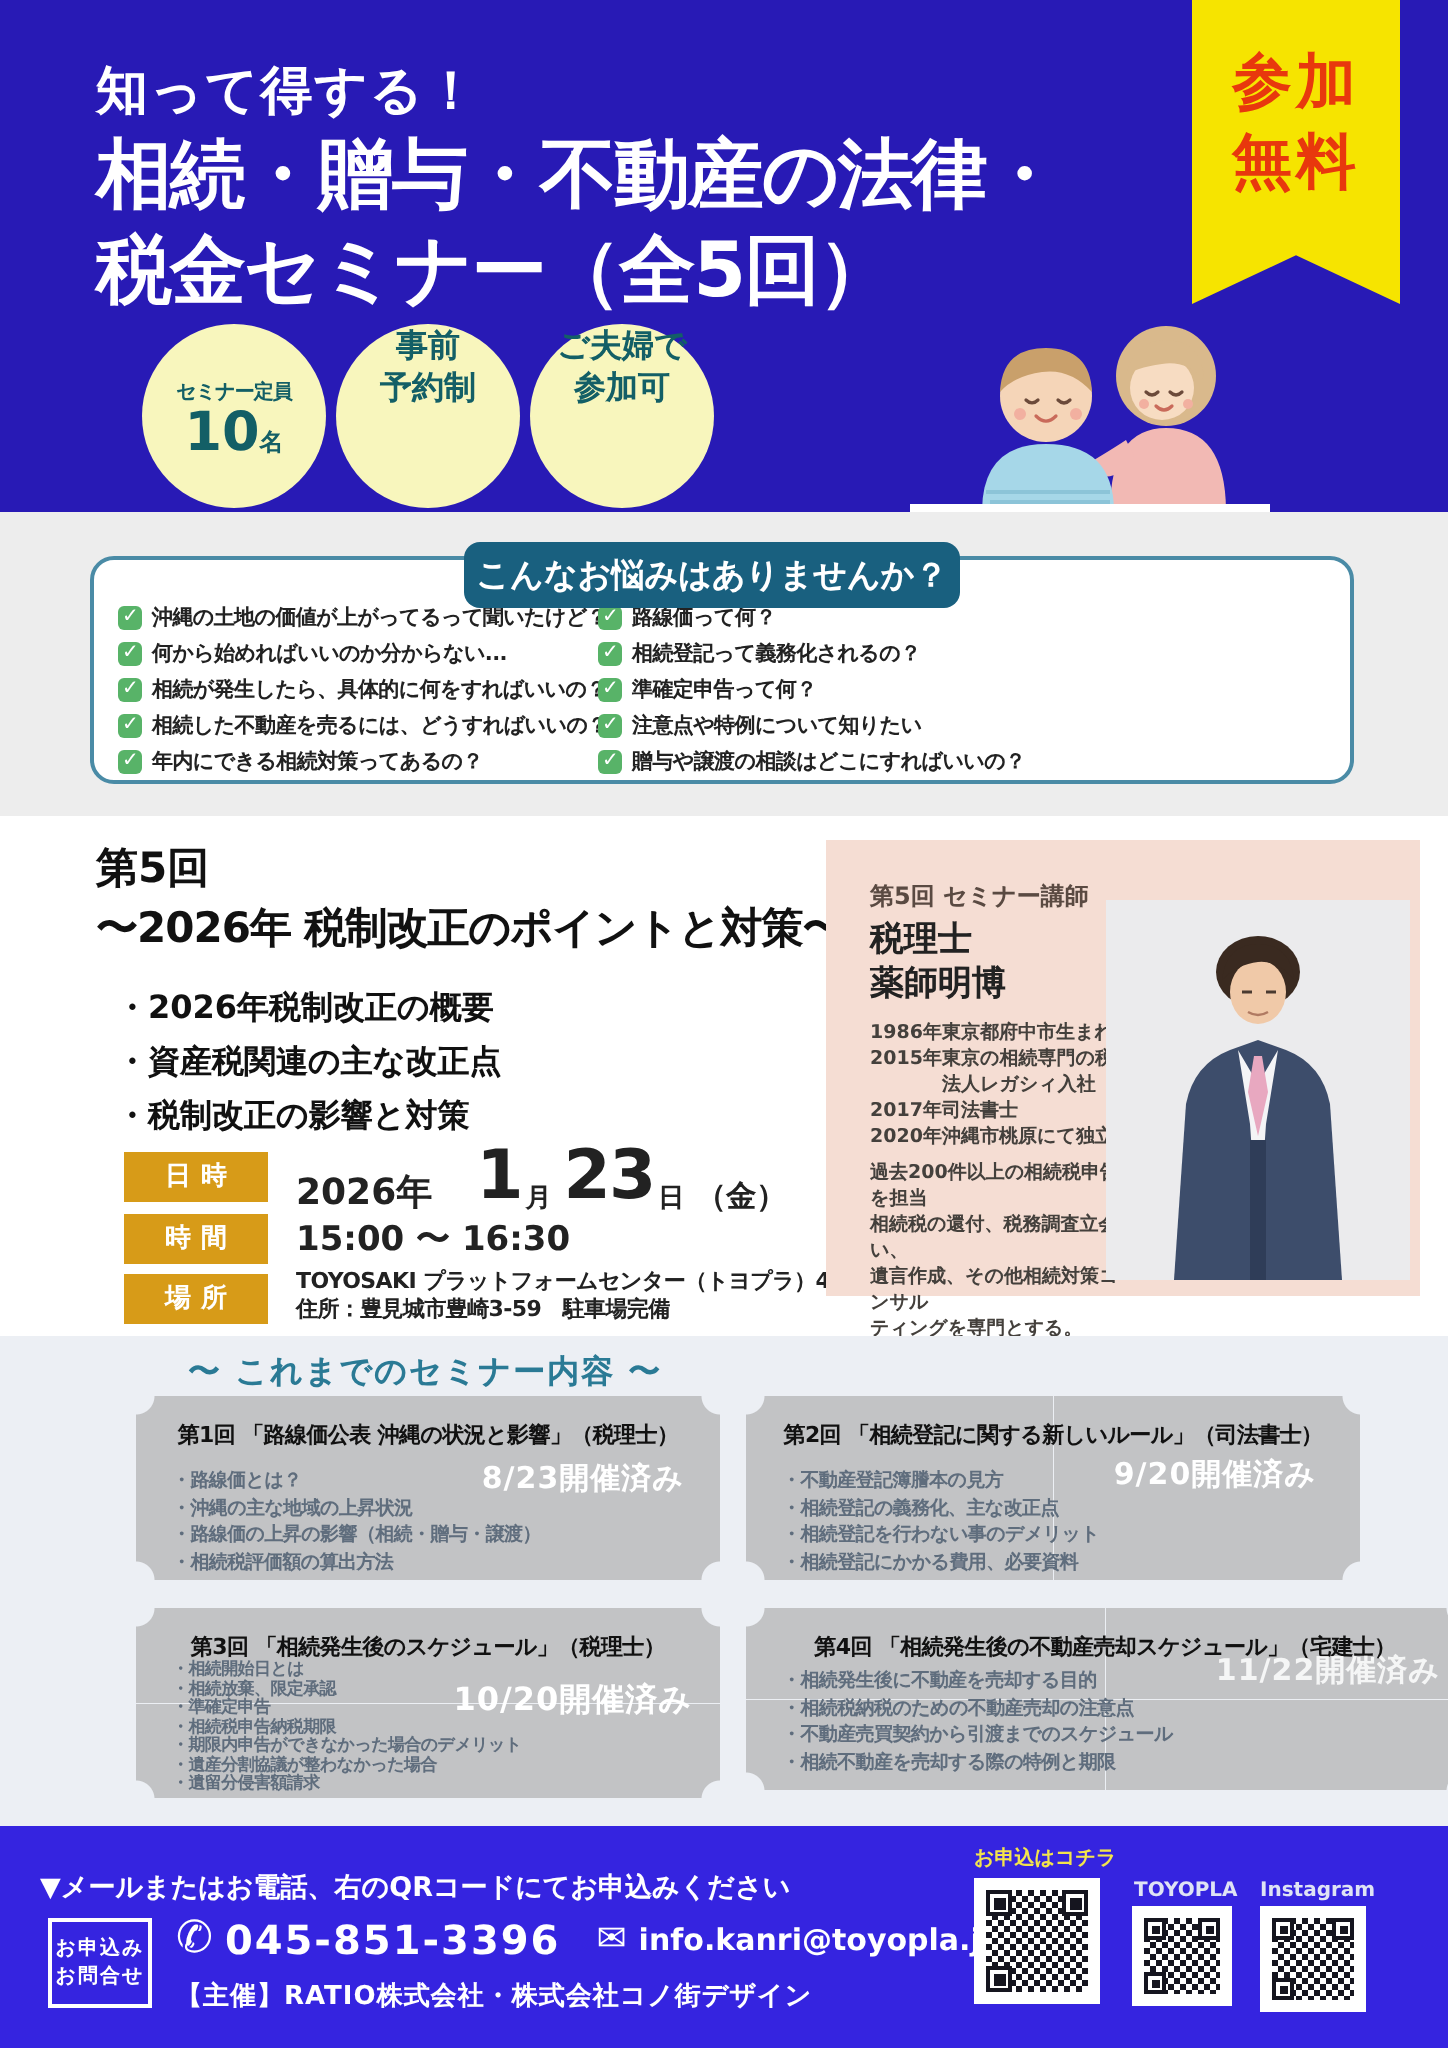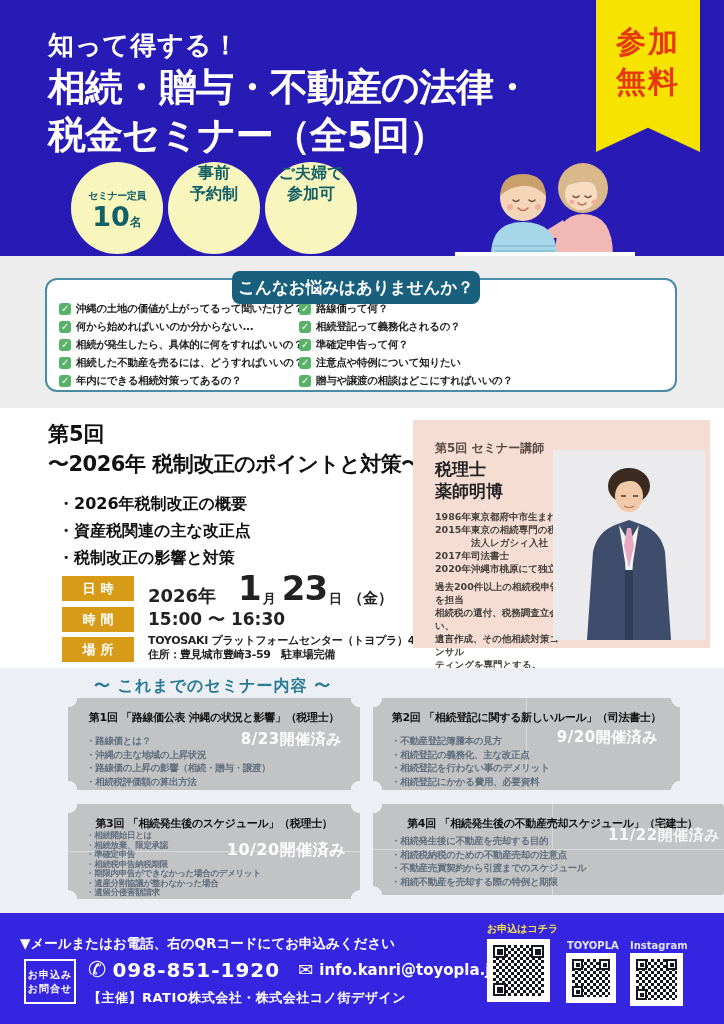--- a/index.html
+++ b/index.html
@@ -336,21 +336,21 @@
   </div>
 
   <div class="abs ft">
     <div class="abs instr">▼メールまたはお電話、右のQRコードにてお申込みください</div>
     <div class="abs cbx">
       <div>お申込み</div>
       <div>お問合せ</div>
     </div>
     <div class="abs phrow">
       <span class="phico">✆</span>
-      <span class="phnum">098-851-1920</span>
+      <span class="phnum">045-851-3396</span>
       <span class="mlico">✉</span>
       <span class="mladdr">info.kanri@toyopla.jp</span>
     </div>
     <div class="abs org">【主催】RATIO株式会社・株式会社コノ街デザイン</div>
 
     <div class="abs qlab qlab1">お申込はコチラ</div>
     <div class="abs qr qr1">
       <div class="qrg">
           <span class="fi tl"></span>
           <span class="fi tr"></span>

